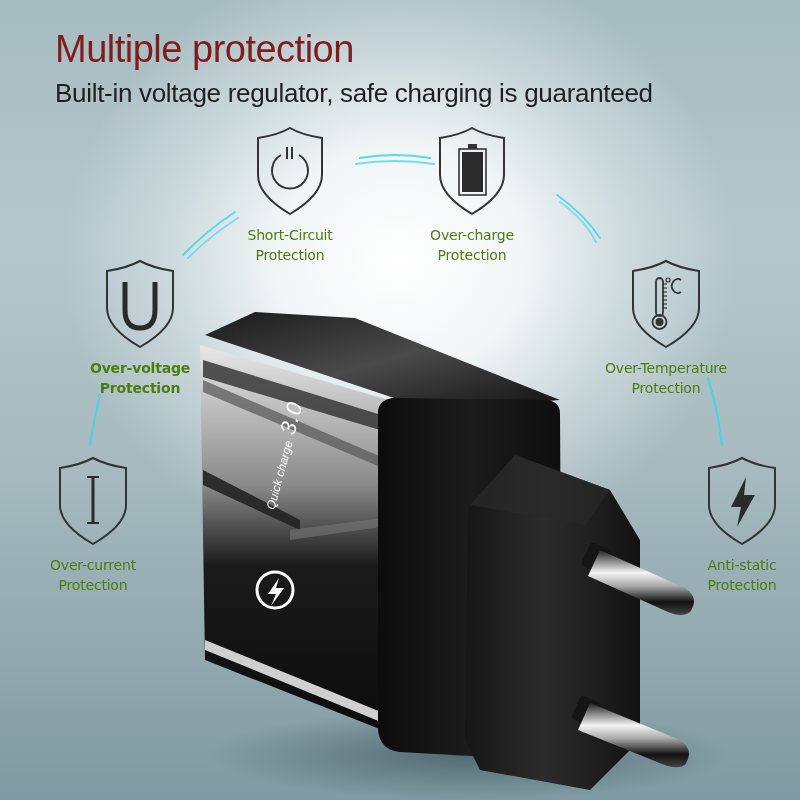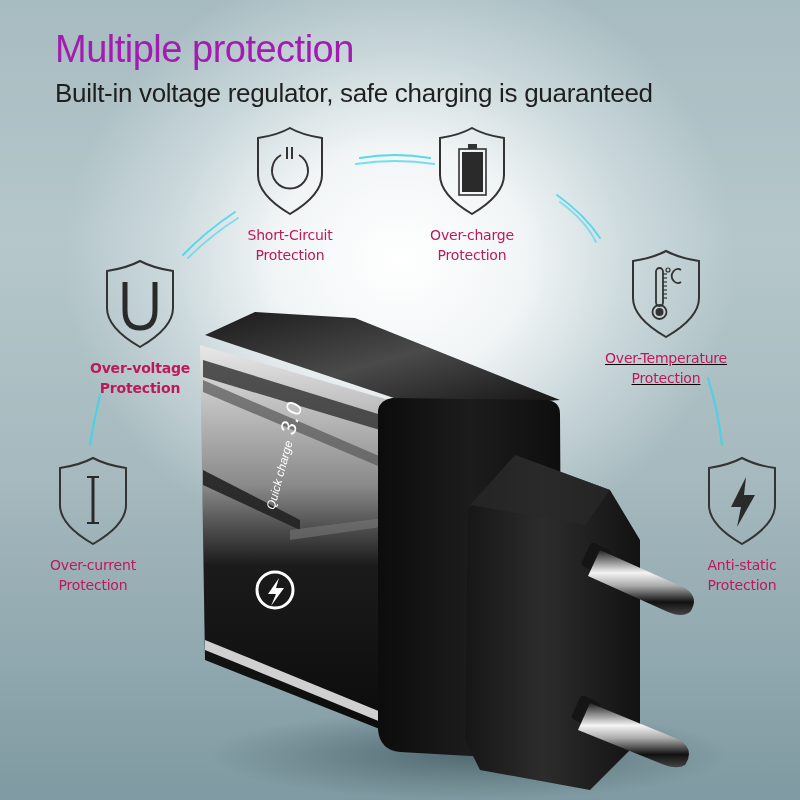--- a/index.html
+++ b/index.html
@@ -8,34 +8,34 @@
       position: relative;
       font-family: "Liberation Sans", sans-serif;
       background:
         radial-gradient(ellipse 420px 380px at 400px 260px, #ffffff 0%, #f1f5f6 30%, rgba(220,230,233,0.6) 55%, rgba(160,182,188,0) 80%),
         linear-gradient(180deg, #a7bcc1 0%, #b5c7cb 30%, #a5b9be 60%, #7f9aa2 100%);
     }
     .stage { position: absolute; inset: 0; }
 
     .title {
       position: absolute; left: 55px; top: 28px;
-      font-size: 38px; color: #a21caf; letter-spacing: -0.5px;
+      font-size: 38px; color: #7f1d1d; letter-spacing: -0.5px;
       font-family: "Liberation Sans", sans-serif;
     }
     .subtitle {
       position: absolute; left: 55px; top: 78px;
       font-size: 26px; color: #1e1e1e; letter-spacing: -0.3px;
       font-family: "Liberation Sans", sans-serif;
     }
 
     .feature { position: absolute; width: 160px; text-align: center; }
     .feature svg.shield { display: block; margin: 0 auto; }
     .feature .label {
       font-family: "DejaVu Sans", sans-serif;
-      font-size: 14px; line-height: 20px; color: #be185d; margin-top: 8px;
+      font-size: 14px; line-height: 20px; color: #4d7c0f; margin-top: 8px;
       letter-spacing: -0.2px;
     }
 
     .arcs { position: absolute; inset: 0; pointer-events: none; }
 
     .charger { position: absolute; inset: 0; pointer-events: none; }
 
     .qc-text {
       position: absolute; left: 255px; top: 505px;
       transform: rotate(-75deg); transform-origin: left top;
@@ -96,21 +96,21 @@
     <svg class="shield" width="74" height="92" viewBox="0 0 74 92">
       <path d="M37 3 Q50 10 70 13 V50 Q70 70 37 89 Q4 70 4 50 V13 Q24 10 37 3 Z" fill="none" stroke="#333" stroke-width="2"></path>
       <path d="M22 24 V52 Q22 70 37 70 Q52 70 52 52 V24" fill="none" stroke="#2a2a2a" stroke-width="5"></path>
     </svg>
     <div class="label">
       <div>Over-voltage</div>
       <div>Protection</div>
     </div>
   </div>
 
-  <div class="feature" style="left:586px; top:248px;text-decoration:underline;">
+  <div class="feature" style="left:586px; top:258px;">
     <svg class="shield" width="74" height="92" viewBox="0 0 74 92">
       <path d="M37 3 Q50 10 70 13 V50 Q70 70 37 89 Q4 70 4 50 V13 Q24 10 37 3 Z" fill="none" stroke="#333" stroke-width="2"></path>
       <rect x="27" y="20" width="7" height="38" rx="3.5" fill="none" stroke="#333" stroke-width="1.8"></rect>
       <circle cx="30.5" cy="64" r="7" fill="none" stroke="#333" stroke-width="1.8"></circle>
       <circle cx="30.5" cy="64" r="4" fill="#333"></circle>
       <g stroke="#333" stroke-width="1.2">
         <line x1="34" y1="26" x2="38" y2="26"></line>
           <line x1="34" y1="30" x2="38" y2="30"></line>
         <line x1="34" y1="34" x2="38" y2="34"></line>
           <line x1="34" y1="38" x2="38" y2="38"></line>

